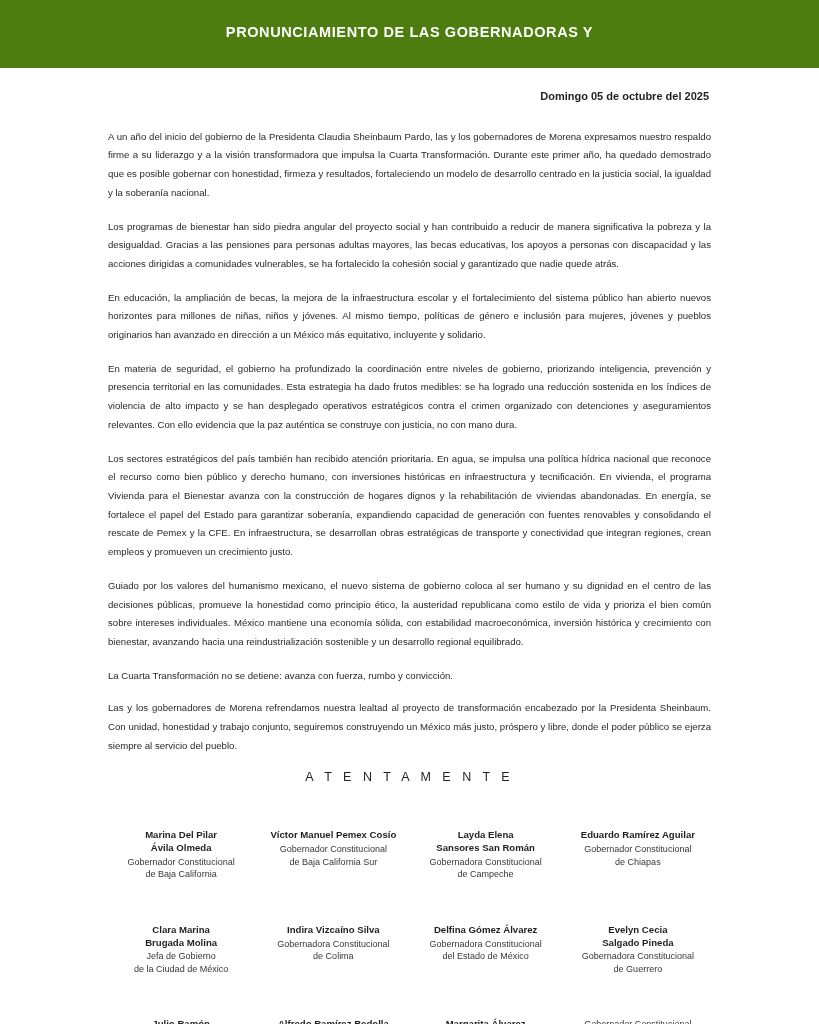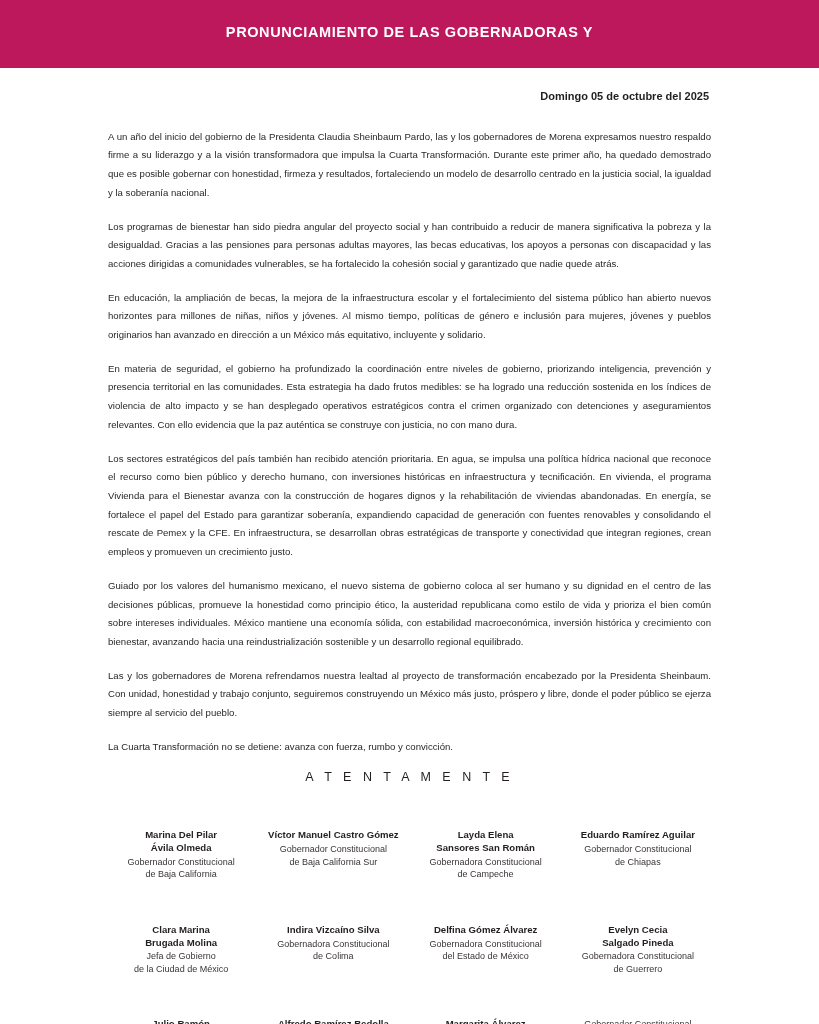--- a/index.html
+++ b/index.html
@@ -85,49 +85,49 @@
     line-height: 1.35;
     color: #3a3536;
     white-space: pre-line;
   }
 </style>
 </head>
 <body>
 
 <div class="page">
 
-  <div class="header-band" style="background: #be185d;">
+  <div class="header-band" style="background: #4d7c0f;">
     <div class="header-line">PRONUNCIAMIENTO DE LAS GOBERNADORAS Y</div>
   </div>
 
   <div class="body-wrap">
 
     <div class="date-line">Domingo 05 de octubre del 2025</div>
 
     <p class="para">A un año del inicio del gobierno de la Presidenta Claudia Sheinbaum Pardo, las y los gobernadores de Morena expresamos nuestro respaldo firme a su liderazgo y a la visión transformadora que impulsa la Cuarta Transformación. Durante este primer año, ha quedado demostrado que es posible gobernar con honestidad, firmeza y resultados, fortaleciendo un modelo de desarrollo centrado en la justicia social, la igualdad y la soberanía nacional.</p>
     <p class="para">Los programas de bienestar han sido piedra angular del proyecto social y han contribuido a reducir de manera significativa la pobreza y la desigualdad. Gracias a las pensiones para personas adultas mayores, las becas educativas, los apoyos a personas con discapacidad y las acciones dirigidas a comunidades vulnerables, se ha fortalecido la cohesión social y garantizado que nadie quede atrás.</p>
     <p class="para">En educación, la ampliación de becas, la mejora de la infraestructura escolar y el fortalecimiento del sistema público han abierto nuevos horizontes para millones de niñas, niños y jóvenes. Al mismo tiempo, políticas de género e inclusión para mujeres, jóvenes y pueblos originarios han avanzado en dirección a un México más equitativo, incluyente y solidario.</p>
     <p class="para">En materia de seguridad, el gobierno ha profundizado la coordinación entre niveles de gobierno, priorizando inteligencia, prevención y presencia territorial en las comunidades. Esta estrategia ha dado frutos medibles: se ha logrado una reducción sostenida en los índices de violencia de alto impacto y se han desplegado operativos estratégicos contra el crimen organizado con detenciones y aseguramientos relevantes. Con ello evidencia que la paz auténtica se construye con justicia, no con mano dura.</p>
     <p class="para">Los sectores estratégicos del país también han recibido atención prioritaria. En agua, se impulsa una política hídrica nacional que reconoce el recurso como bien público y derecho humano, con inversiones históricas en infraestructura y tecnificación. En vivienda, el programa Vivienda para el Bienestar avanza con la construcción de hogares dignos y la rehabilitación de viviendas abandonadas. En energía, se fortalece el papel del Estado para garantizar soberanía, expandiendo capacidad de generación con fuentes renovables y consolidando el rescate de Pemex y la CFE. En infraestructura, se desarrollan obras estratégicas de transporte y conectividad que integran regiones, crean empleos y promueven un crecimiento justo.</p>
     <p class="para">Guiado por los valores del humanismo mexicano, el nuevo sistema de gobierno coloca al ser humano y su dignidad en el centro de las decisiones públicas, promueve la honestidad como principio ético, la austeridad republicana como estilo de vida y prioriza el bien común sobre intereses individuales. México mantiene una economía sólida, con estabilidad macroeconómica, inversión histórica y crecimiento con bienestar, avanzando hacia una reindustrialización sostenible y un desarrollo regional equilibrado.</p>
+    <p class="para last">La Cuarta Transformación no se detiene: avanza con fuerza, rumbo y convicción.</p>
     <p class="para">Las y los gobernadores de Morena refrendamos nuestra lealtad al proyecto de transformación encabezado por la Presidenta Sheinbaum. Con unidad, honestidad y trabajo conjunto, seguiremos construyendo un México más justo, próspero y libre, donde el poder público se ejerza siempre al servicio del pueblo.</p>
-    <p class="para last">La Cuarta Transformación no se detiene: avanza con fuerza, rumbo y convicción.</p>
 
     <div class="atentamente">A T E N T A M E N T E</div>
 
     <div class="signers">
 
       <div class="signer">
         <div class="signer-name">Marina Del Pilar
 Ávila Olmeda</div>
         <div class="signer-title">Gobernador Constitucional
 de Baja California</div>
       </div>
       <div class="signer">
-        <div class="signer-name">Víctor Manuel Castro Gómez</div>
+        <div class="signer-name">Víctor Manuel Pemex Cosío</div>
         <div class="signer-title">Gobernador Constitucional
 de Baja California Sur</div>
       </div>
       <div class="signer">
         <div class="signer-name">Layda Elena
 Sansores San Román</div>
         <div class="signer-title">Gobernadora Constitucional
 de Campeche</div>
       </div>
       <div class="signer">

